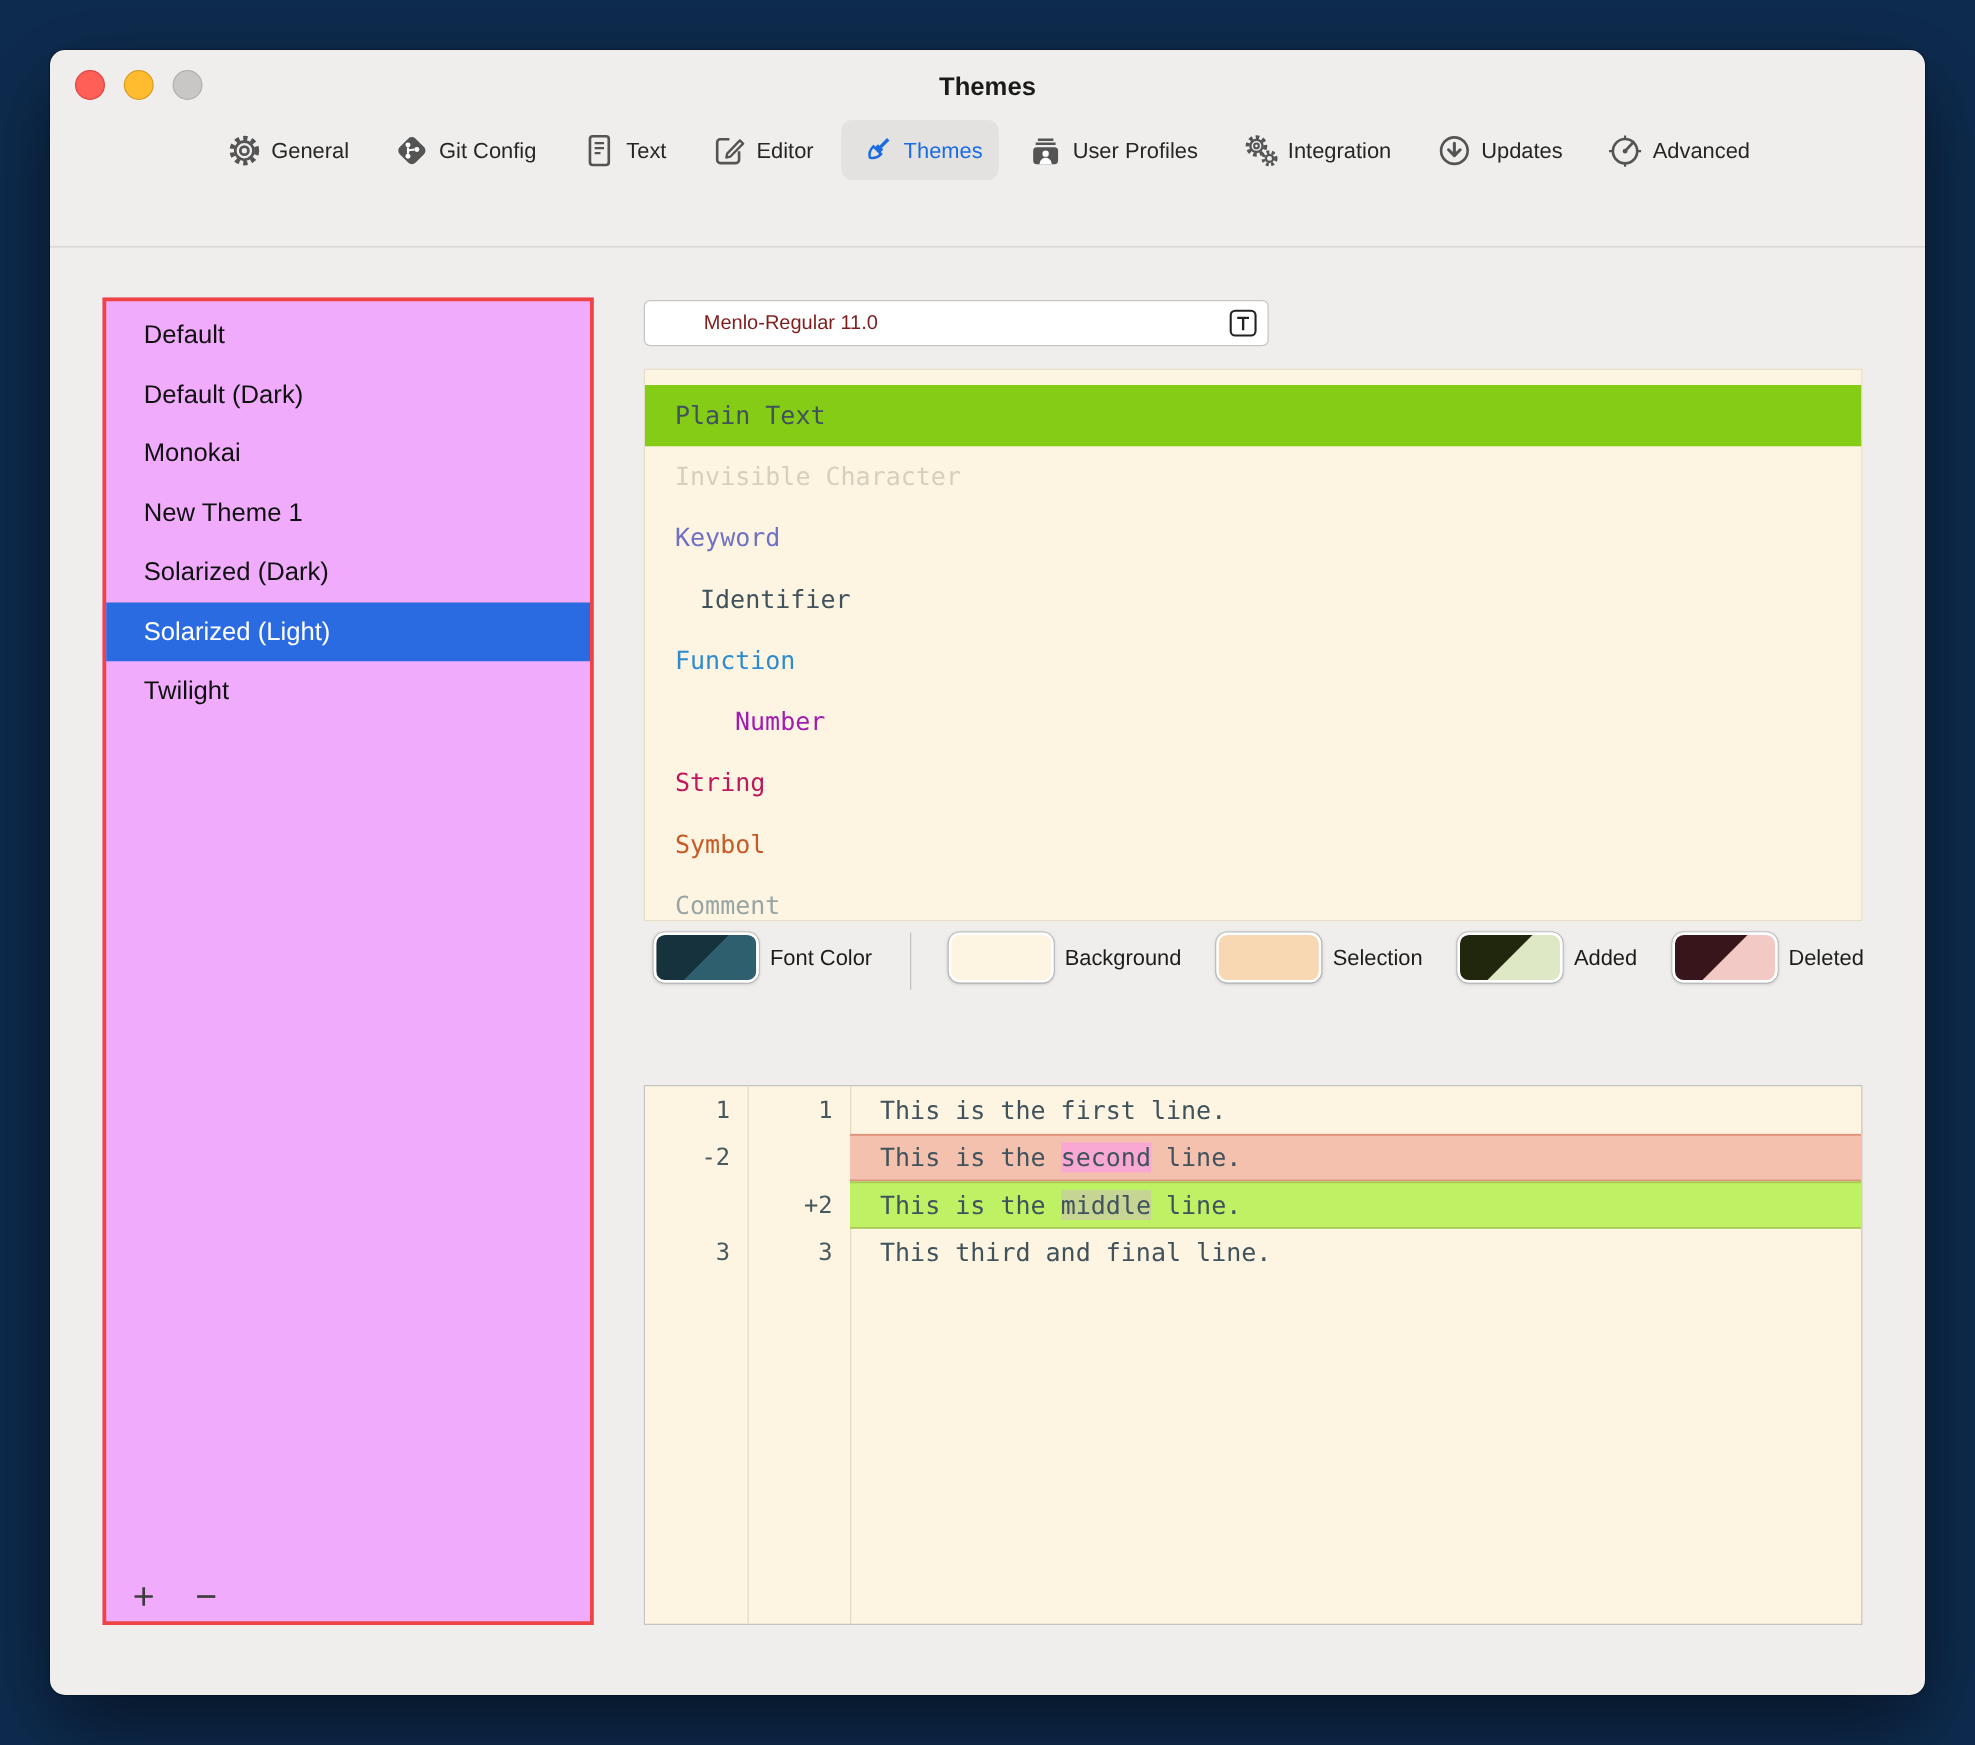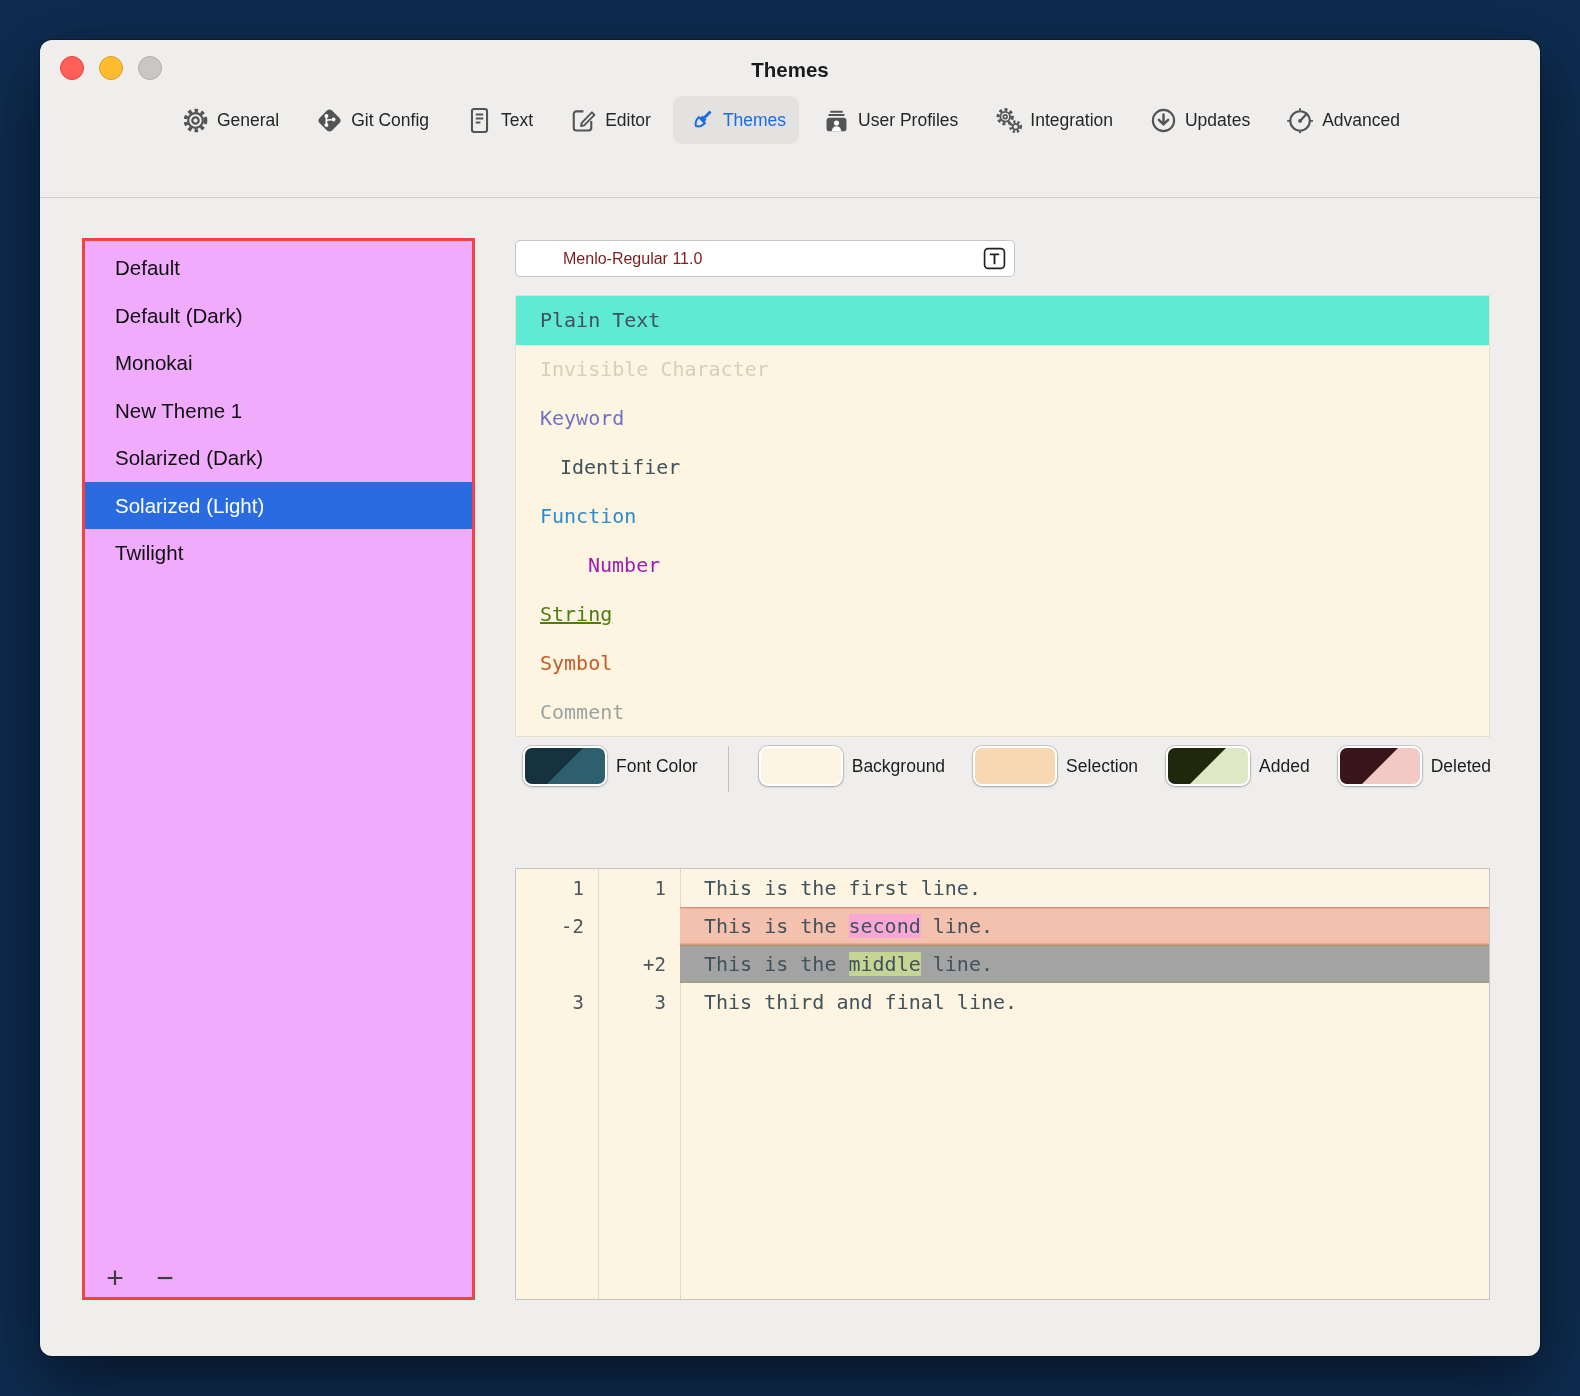--- a/index.html
+++ b/index.html
@@ -201,27 +201,27 @@
       <span class="font-value">Menlo-Regular 11.0</span>
       <span class="font-picker-btn">
         <svg viewBox="0 0 22 22" width="23" height="23">
           <rect x="1.5" y="1.5" width="19" height="19" rx="3.5" fill="none" stroke="#222" stroke-width="1.6"></rect>
           <path d="M6.5 7 h9 M11 7 v9.5" stroke="#222" stroke-width="1.8" fill="none"></path>
         </svg>
       </span>
     </div>
 
     <div class="preview" id="preview" style="background: rgb(253, 244, 225);">
-        <div class="pv-row" style="background: #5eead4; color: rgb(64, 82, 92);">Plain Text</div>
+        <div class="pv-row" style="background: #84cc16; color: rgb(64, 82, 92); margin-top: 12px;">Plain Text</div>
         <div class="pv-row" style="color: rgb(214, 208, 186);">Invisible Character</div>
         <div class="pv-row" style="color: rgb(110, 114, 196);">Keyword</div>
         <div class="pv-row" style="color: rgb(64, 82, 92); padding-left: 44px;">Identifier</div>
         <div class="pv-row" style="color: rgb(46, 139, 208);">Function</div>
         <div class="pv-row" style="color: #a21caf; margin-left: 48px;">Number</div>
-        <div class="pv-row" style="color: #4d7c0f; text-decoration: underline;">String</div>
+        <div class="pv-row" style="color: #be185d;">String</div>
         <div class="pv-row" style="color: rgb(199, 90, 36);">Symbol</div>
         <div class="pv-row" style="color: rgb(152, 165, 164);">Comment</div>
       </div>
 
     <div class="swatch-row" id="swatches">
         <div class="swatch">
           <div class="swatch-box" style="background: linear-gradient(135deg, rgb(22, 50, 60) 49.5%, rgb(46, 95, 110) 50.5%);"></div>
           <div class="swatch-label">Font Color</div>
         </div>
         <div class="swatch-divider"></div>
@@ -253,21 +253,21 @@
             <div class="diff-text">This is the first line.</div>
           </div>
           <div class="diff-row deleted">
             <div class="gut">-2</div>
             <div class="gut"></div>
             <div class="diff-text" style="background: rgb(244, 193, 174);">This is the <span style="background: #f9a8d4;">second</span> line.</div>
           </div>
           <div class="diff-row added">
             <div class="gut"></div>
             <div class="gut">+2</div>
-            <div class="diff-text" style="background: #a3a3a3;">This is the <span style="background: rgb(198, 213, 147);">middle</span> line.</div>
+            <div class="diff-text" style="background: #bef264;">This is the <span style="background: rgb(198, 213, 147);">middle</span> line.</div>
           </div>
           <div class="diff-row normal">
             <div class="gut">3</div>
             <div class="gut">3</div>
             <div class="diff-text">This third and final line.</div>
           </div>
         </div>
     </div>
 
   </div>

